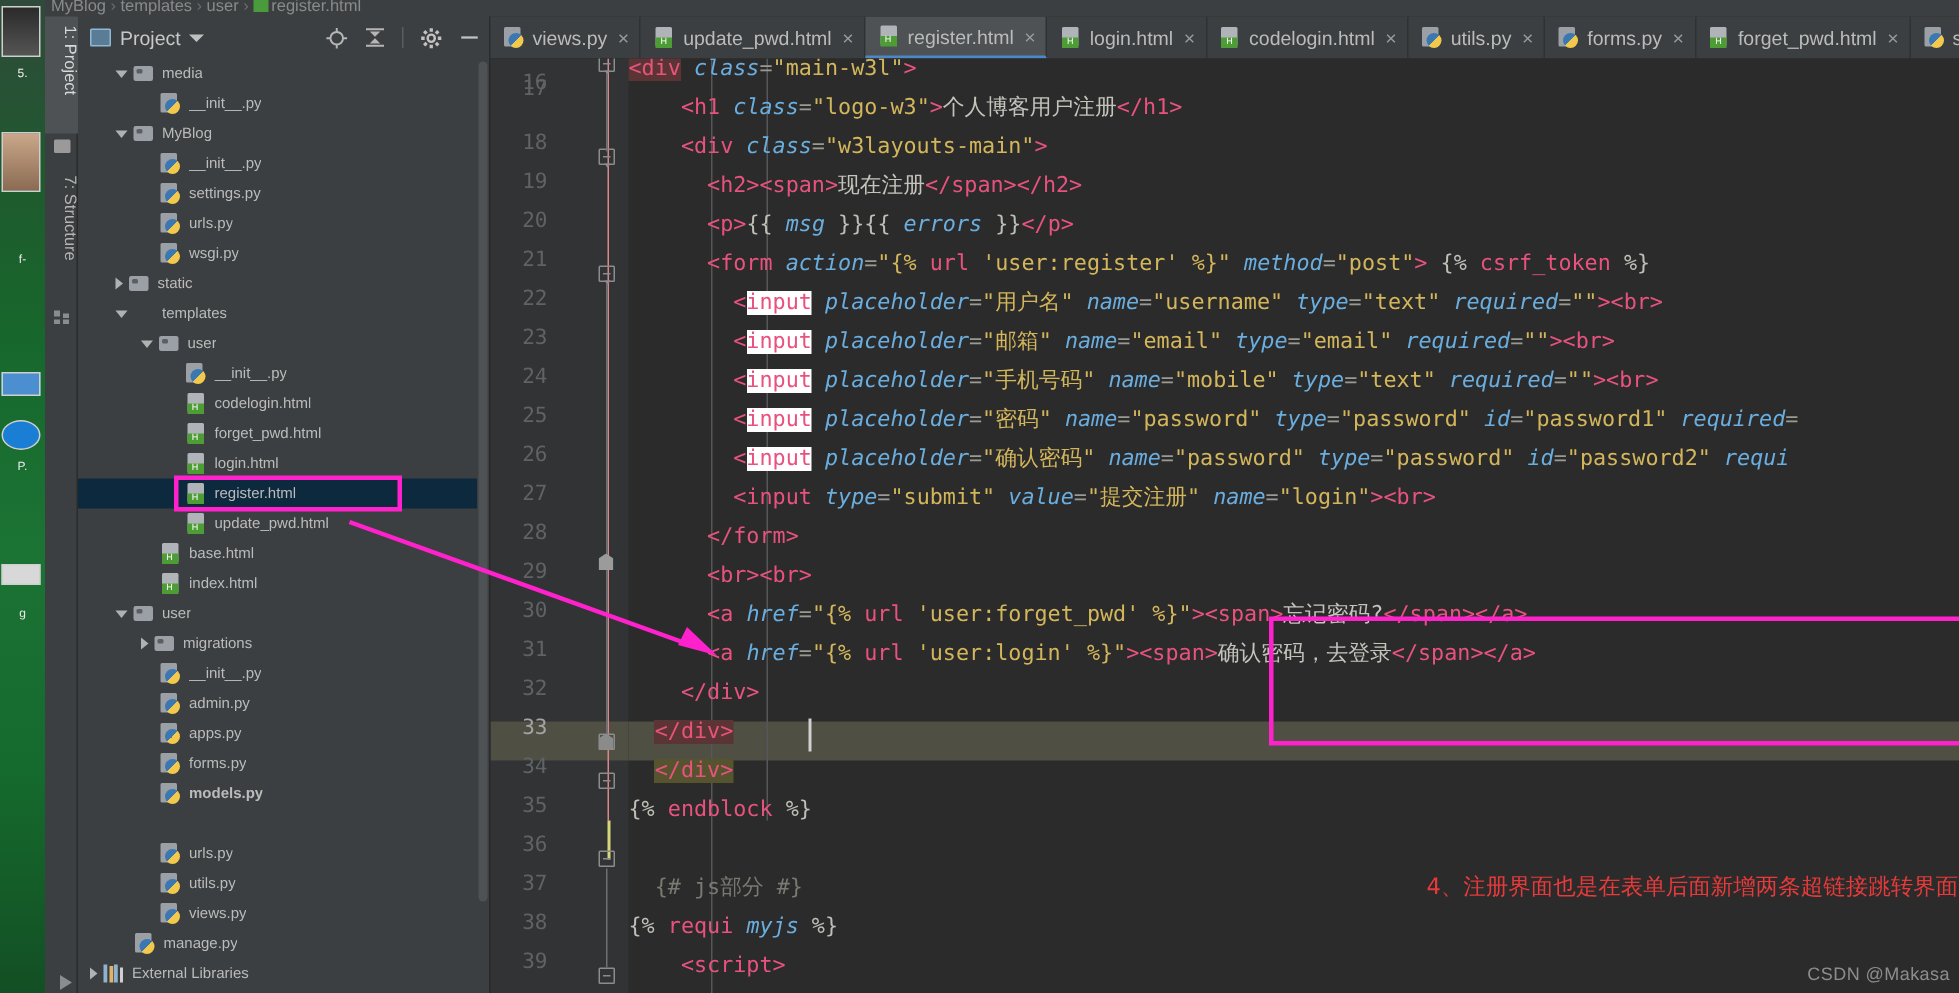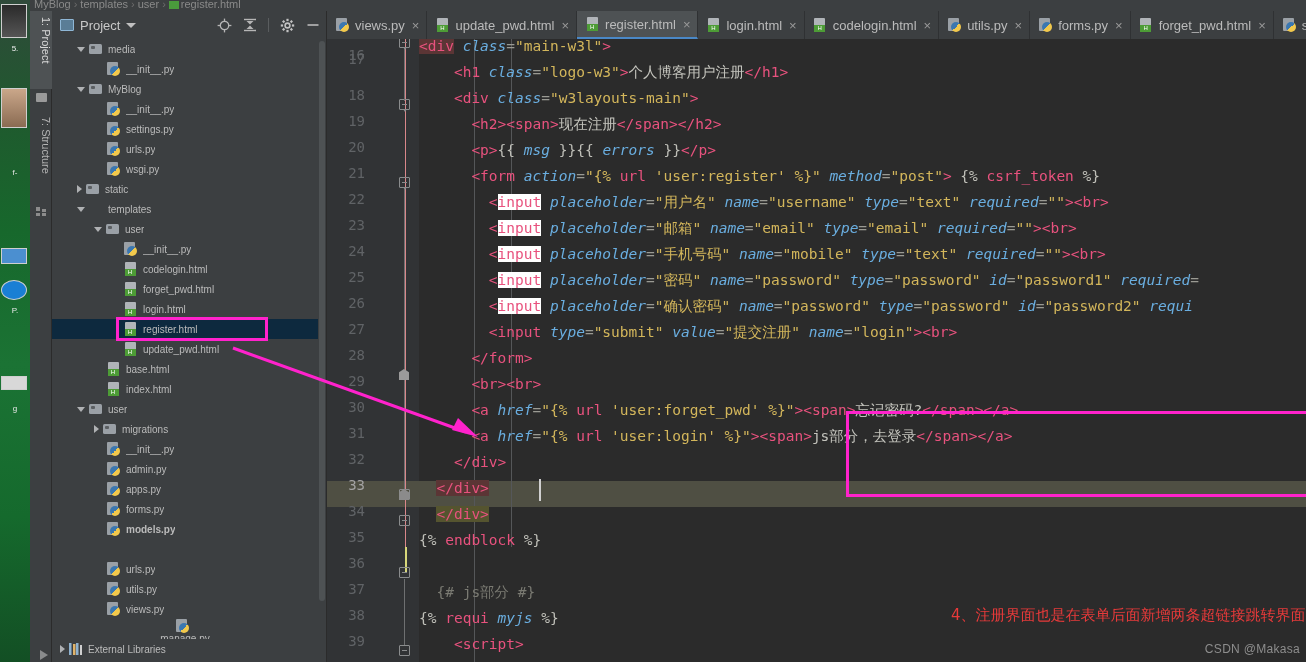--- a/index.html
+++ b/index.html
@@ -517,21 +517,21 @@
             <span class="arrow none"></span>
             <span class="ico py"></span>
             <span class="node-label">utils.py</span>
           </div>
           <div class="node" style="position: absolute; left: 0px; right: 0px; top: 560px;">
             <span style="display: inline-block; width: 42px; flex: 0 0 auto;"></span>
             <span class="arrow none"></span>
             <span class="ico py"></span>
             <span class="node-label">views.py</span>
           </div>
-          <div class="node" style="position: absolute; left: 0px; right: 0px; top: 580px; flex-direction: column;">
+          <div class="node" style="position: absolute; left: 0px; right: 0px; top: 580px;">
             <span style="display: inline-block; width: 25px; flex: 0 0 auto;"></span>
             <span class="arrow none"></span>
             <span class="ico py"></span>
             <span class="node-label">manage.py</span>
           </div>
           <div class="node" style="position: absolute; left: 0px; right: 0px; top: 600px;">
             <span style="display: inline-block; width: 8px; flex: 0 0 auto;"></span>
             <span class="arrow right"></span>
             <span class="ico lib"></span>
             <span class="node-label">External Libraries</span>
@@ -671,21 +671,21 @@
           <div class="cl" style="top:254px;">        <span class="t-tag">&lt;</span><span class="chip-input"><span class="t-tag">input</span></span> <span class="t-attr">placeholder</span><span class="t-eq">=</span><span class="t-val">"确认密码"</span> <span class="t-attr">name</span><span class="t-eq">=</span><span class="t-val">"password"</span> <span class="t-attr">type</span><span class="t-eq">=</span><span class="t-val">"password"</span> <span class="t-attr">id</span><span class="t-eq">=</span><span class="t-val">"password2"</span> <span class="t-attr">requi</span></div>
 
           <div class="cl" style="top:280px;">        <span class="t-tag">&lt;input</span> <span class="t-attr">type</span><span class="t-eq">=</span><span class="t-val">"submit"</span> <span class="t-attr">value</span><span class="t-eq">=</span><span class="t-val">"提交注册"</span> <span class="t-attr">name</span><span class="t-eq">=</span><span class="t-val">"login"</span><span class="t-tag">&gt;&lt;br&gt;</span></div>
 
           <div class="cl" style="top:306px;">      <span class="t-tag">&lt;/form&gt;</span></div>
 
           <div class="cl" style="top:332px;">      <span class="t-tag">&lt;br&gt;&lt;br&gt;</span></div>
 
           <div class="cl" style="top:358px;">      <span class="t-tag">&lt;a</span> <span class="t-attr">href</span><span class="t-eq">=</span><span class="t-val">"{% </span><span class="t-dj">url</span><span class="t-val"> 'user:forget_pwd' %}"</span><span class="t-tag">&gt;&lt;span&gt;</span><span class="t-txt">忘记密码?</span><span class="t-tag">&lt;/span&gt;&lt;/a&gt;</span></div>
 
-          <div class="cl" style="top:384px;">      <span class="t-tag">&lt;a</span> <span class="t-attr">href</span><span class="t-eq">=</span><span class="t-val">"{% </span><span class="t-dj">url</span><span class="t-val"> 'user:login' %}"</span><span class="t-tag">&gt;&lt;span&gt;</span><span class="t-txt">js部分，去登录</span><span class="t-tag">&lt;/span&gt;&lt;/a&gt;</span></div>
+          <div class="cl" style="top:384px;">      <span class="t-tag">&lt;a</span> <span class="t-attr">href</span><span class="t-eq">=</span><span class="t-val">"{% </span><span class="t-dj">url</span><span class="t-val"> 'user:login' %}"</span><span class="t-tag">&gt;&lt;span&gt;</span><span class="t-txt">确认密码，去登录</span><span class="t-tag">&lt;/span&gt;&lt;/a&gt;</span></div>
 
           <div class="cl" style="top:410px;">    <span class="t-tag">&lt;/div&gt;</span></div>
 
           <div class="cl" style="top:436px;">  <span class="chip-div"><span class="t-tag">&lt;/div&gt;</span></span></div>
 
           <div class="cl" style="top:462px;">  <span class="chip-div2"><span class="t-tag">&lt;/div&gt;</span></span></div>
 
           <div class="cl" style="top:488px;"><span class="t-plain">{% </span><span class="t-dj">endblock</span><span class="t-plain"> %}</span></div>
 
           <div class="cl" style="top:514px;"></div>
@@ -699,21 +699,21 @@
           
           
           
 
           
           <div class="caret" style="left:120px;top:440px;height:22px;"></div>
         </div>
 
         <div class="hl-box" style="left:519px;top:372px;width:679px;height:86px;"></div>
 
-        <div class="annot" style="left:624px;top:543px;margin-top:24px;">4、注册界面也是在表单后面新增两条超链接跳转界面</div>
+        <div class="annot" style="left:624px;top:543px;">4、注册界面也是在表单后面新增两条超链接跳转界面</div>
 
         <div class="watermark">CSDN @Makasa</div>
       </div>
     </div>
   </div>
 
   <svg class="hl-arrow" style="left:0;top:0;width:1306px;height:662px;">
     <line x1="233" y1="348" x2="466" y2="432" stroke="#ff22cc" stroke-width="3"></line>
     <polygon points="478,437 452,430 458,418" fill="#ff22cc"></polygon>
   </svg>

